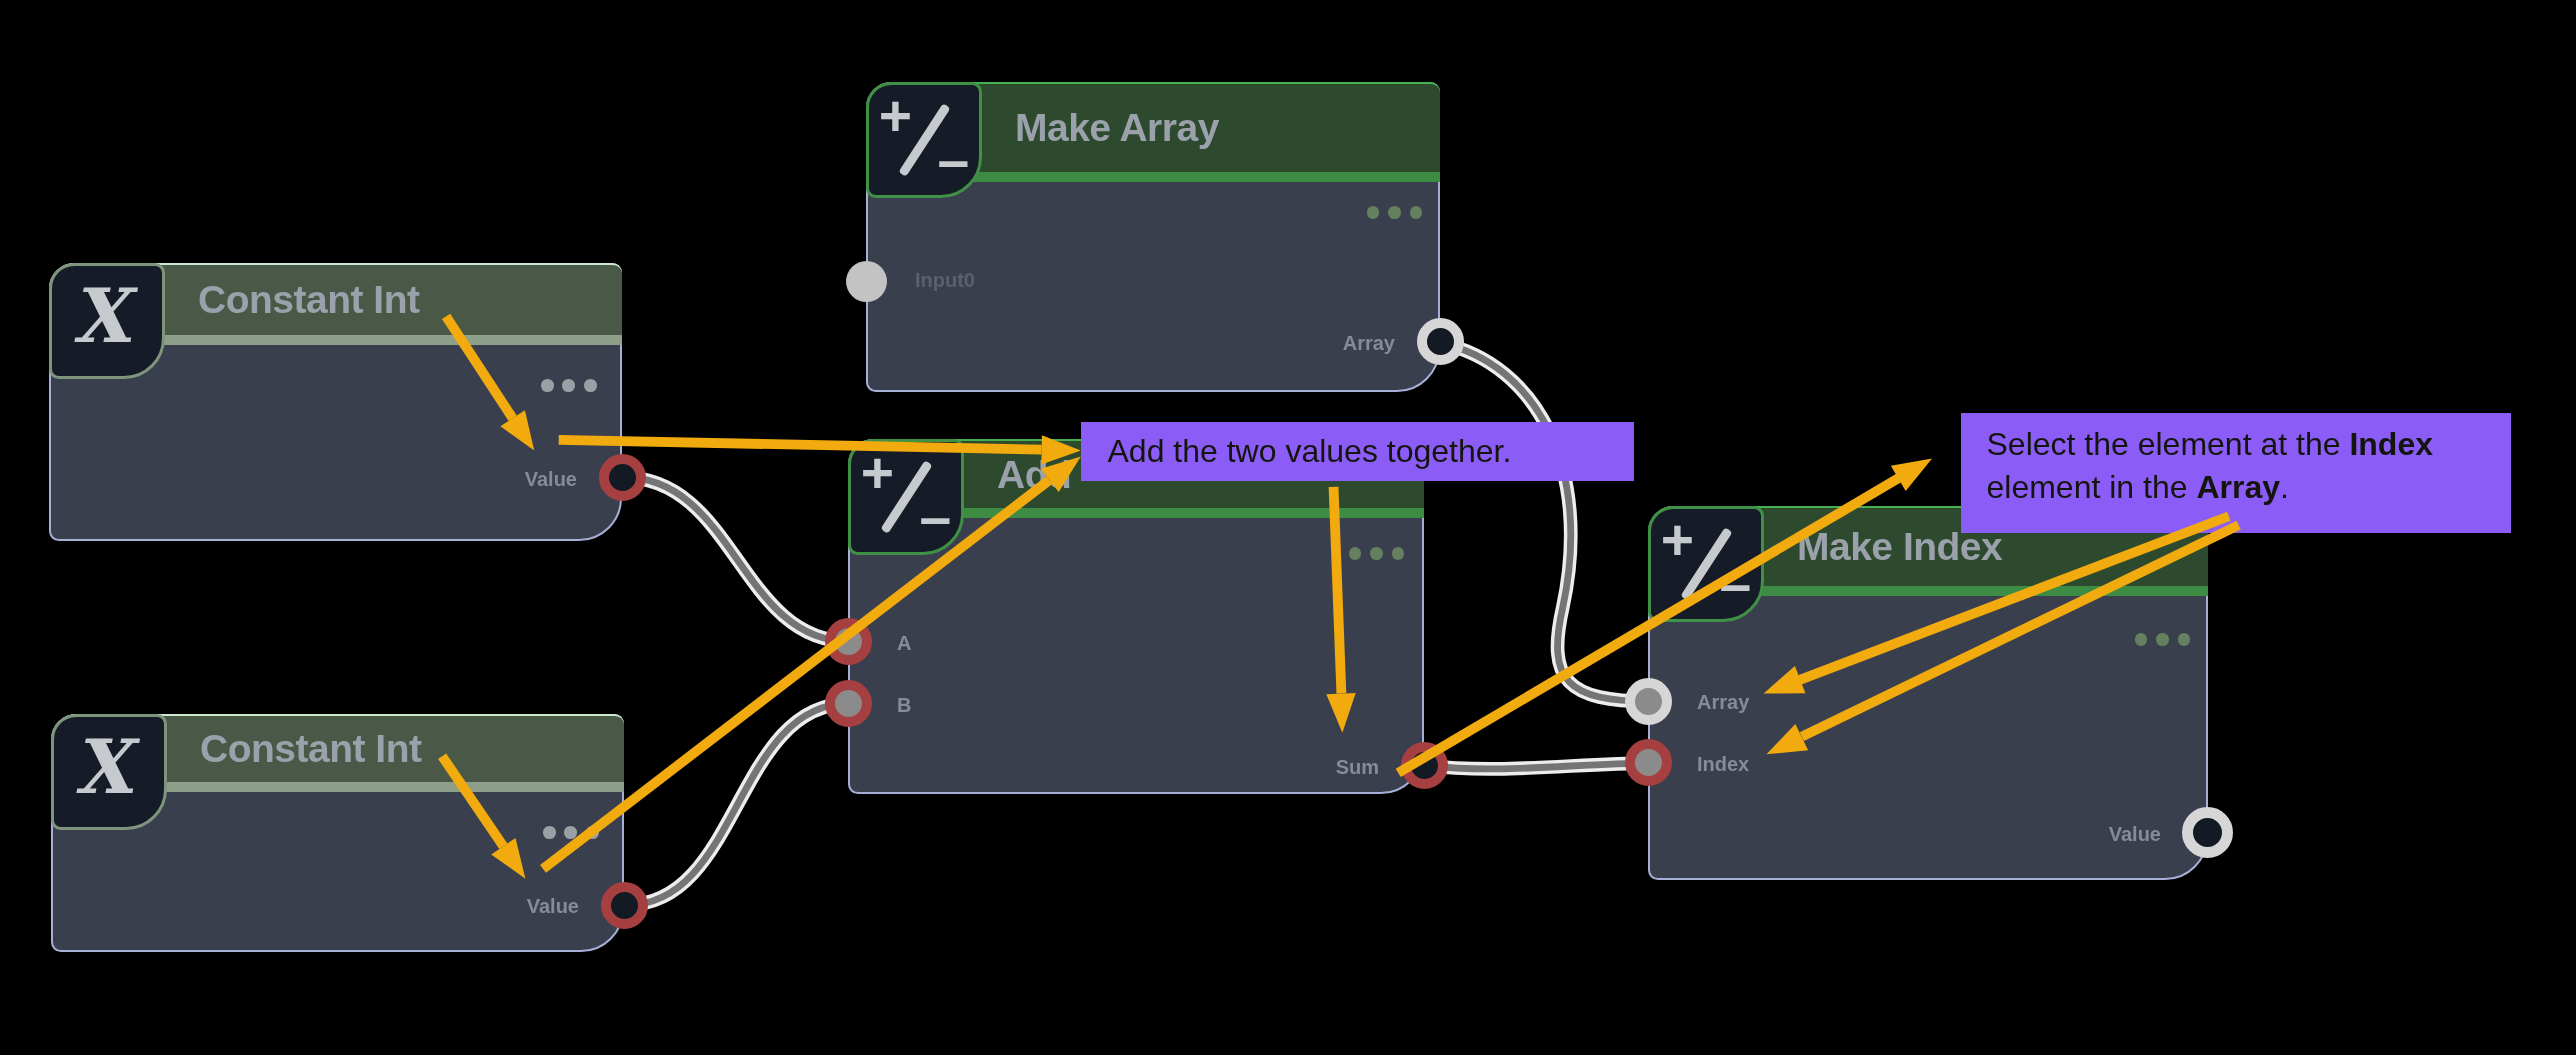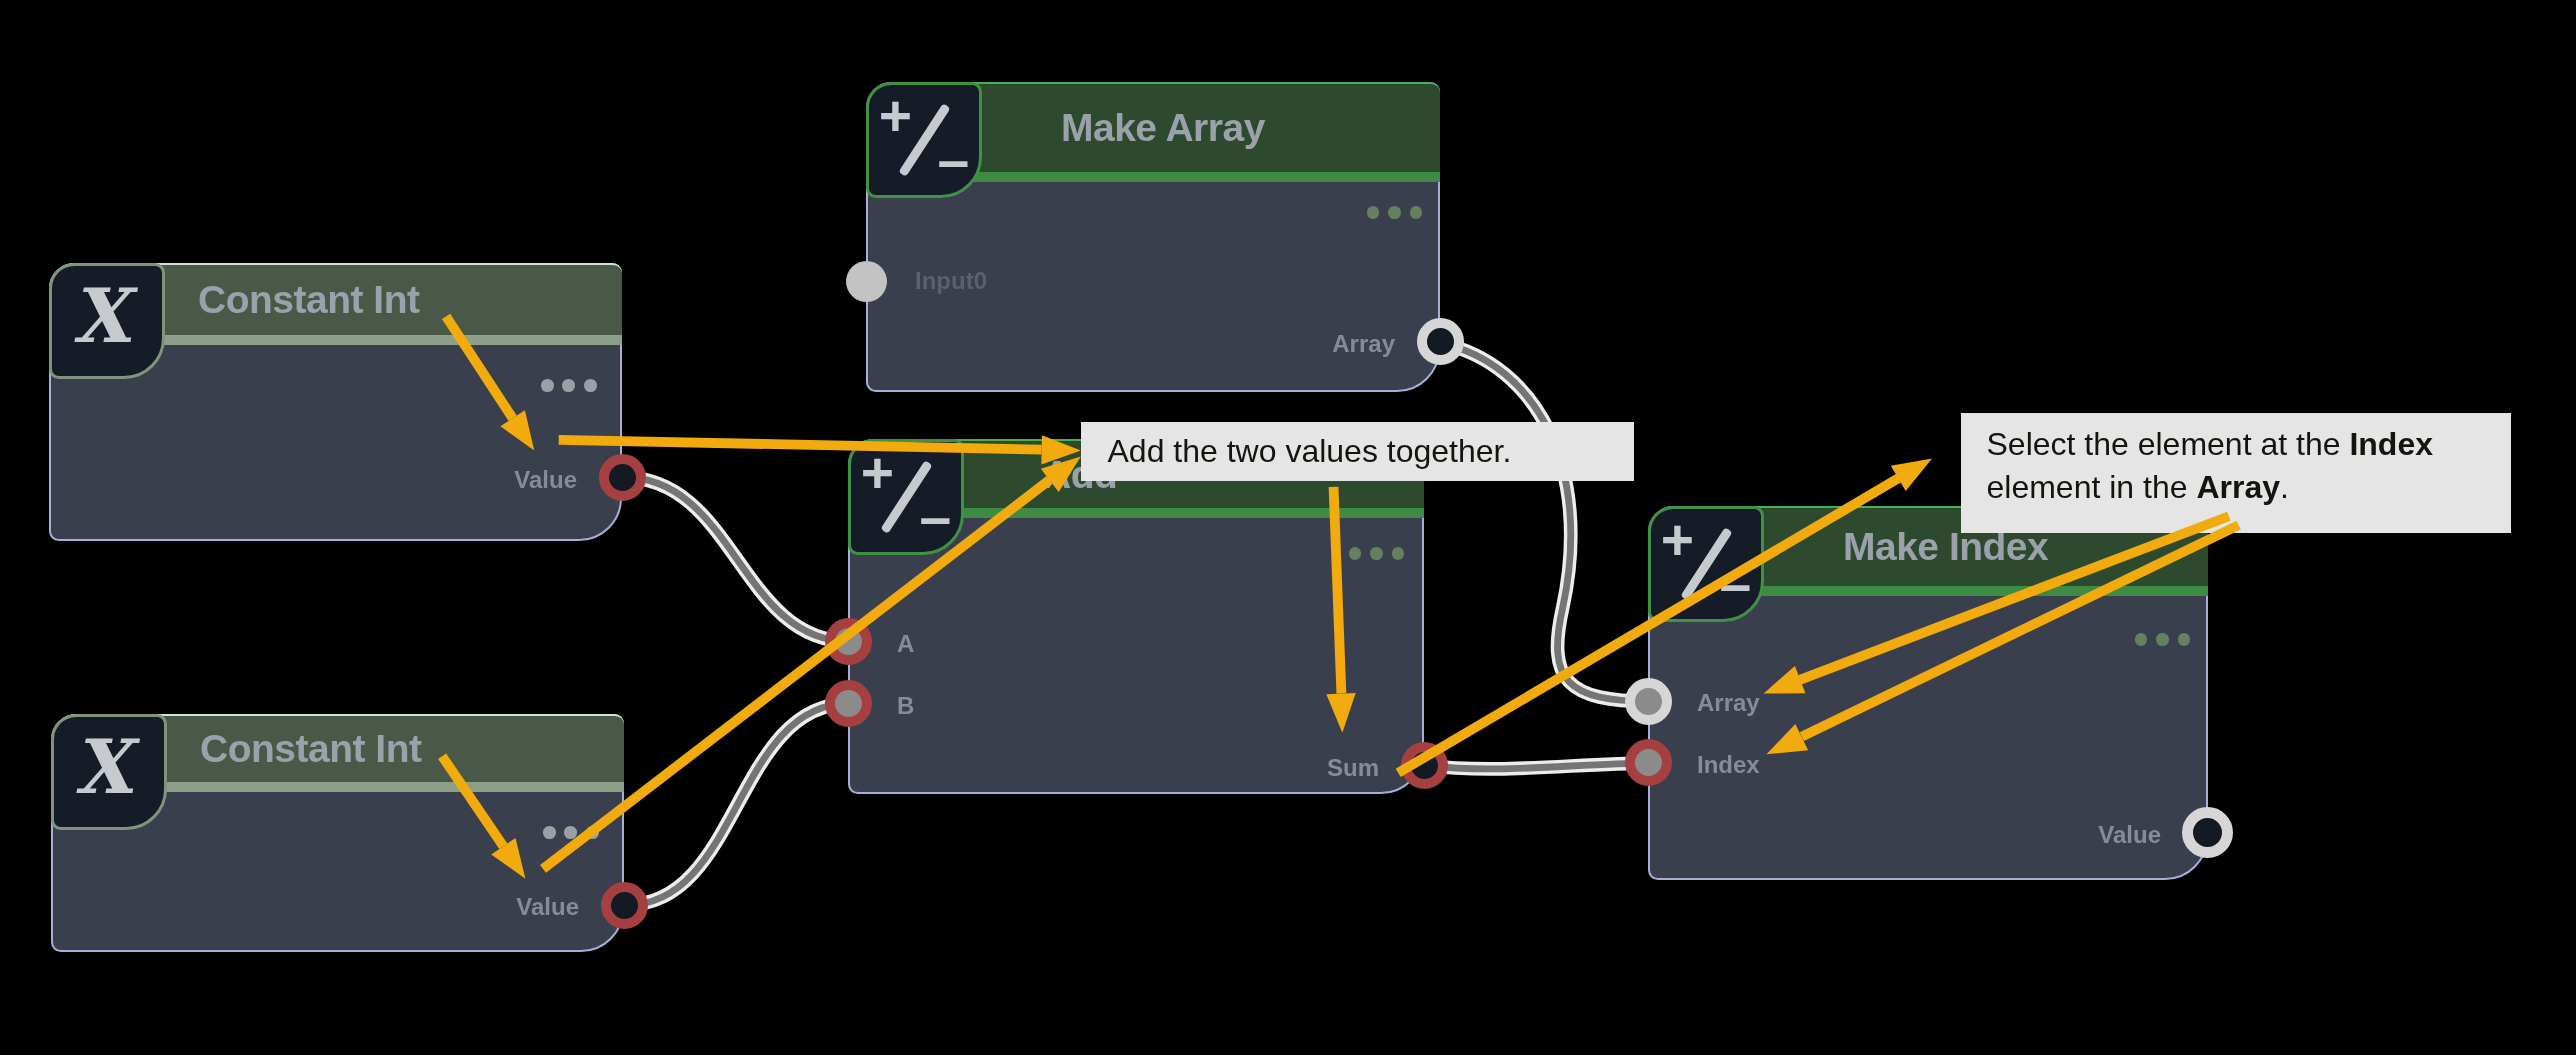--- a/index.html
+++ b/index.html
@@ -5,21 +5,21 @@
   html,body{margin:0;padding:0;background:#000;}
   #canvas{position:relative;width:2576px;height:1055px;background:#000;overflow:hidden;
           font-family:"Liberation Sans",sans-serif;}
 
   
   .node{position:absolute;background:#3a3f4d;border:2px solid #a7afd6;
         border-radius:25.5px 9.8px 43px 9.8px;box-sizing:border-box;}
   .hdr{position:absolute;left:-2px;right:-2px;top:-2px;display:flex;align-items:center;
        border-radius:25.5px 9.8px 0 0;box-sizing:border-box;}
   .hdr .strip{position:absolute;left:0;right:0;bottom:0;height:9.8px;}
-  .op  .hdr{background:#2d4a2f;border-top:2.9px solid #46b04e;margin-left:46px;}
+  .op  .hdr{background:#2d4a2f;border-top:2.9px solid #46b04e;}
   .op  .hdr .strip{background:#3e8c44;}
   .ci  .hdr{background:#4a5947;border-top:2.9px solid #c9e8cf;}
   .ci  .hdr .strip{background:#8d9f88;}
   .title{margin-left:149px;font-size:39px;font-weight:700;color:#9aa1ab;
          letter-spacing:-0.5px;padding-bottom:9.8px;white-space:nowrap;}
 
   .iconbox{position:absolute;left:-2px;top:-2px;width:116px;height:116px;background:#161c27;
            border-radius:25.5px 9.8px 41px 9.8px;z-index:1;box-sizing:border-box;}
   .op .iconbox{border:3.9px solid #3f9146;}
   .ci .iconbox{border:3.9px solid #7e947c;}
@@ -29,21 +29,21 @@
   .plus {position:absolute;left:9.8px;top:-2px;font-size:57px;font-weight:700;color:#c6c9cd;}
   .minus{position:absolute;right:9.8px;bottom:2px;font-size:57px;font-weight:700;color:#c6c9cd;}
   .slash{position:absolute;left:51px;top:13.7px;width:8.8px;height:82px;background:#c6c9cd;
          border-radius:3.9px;transform:rotate(33deg);}
 
   .dots{position:absolute;display:flex;gap:8.8px;}
   .dots i{width:12.7px;height:12.7px;border-radius:50%;}
   .op .dots i{background:#64805f;}
   .ci .dots i{background:#99a1a6;}
 
-  .plabel{position:absolute;font-size:24px;font-weight:700;color:#868c95;
+  .plabel{position:absolute;font-size:20px;font-weight:700;color:#868c95;
           line-height:35px;white-space:nowrap;}
   .plabel.dim{color:#5a616b;}
 
   .port{position:absolute;border-radius:50%;z-index:3;box-sizing:border-box;
         width:47px;height:47px;border:10.8px solid #a64040;}
   .port.red  {border-color:#a64040;}
   .port.white{border-color:#d6d6d6;}
   .port.dark {background:#141a24;}
   .port.gray {background:#8b8b8b;}
   .port.solid{width:41px;height:41px;border:none;background:#c3c3c3;}
@@ -51,21 +51,21 @@
 
   
   .layer{position:absolute;left:0;top:0;pointer-events:none;}
   #wires{z-index:2;}
   #arrows{z-index:5;}
   .wire-outline{fill:none;stroke:#ededed;stroke-width:14;stroke-linecap:round;}
   .wire-core{fill:none;stroke:#757575;stroke-width:7;stroke-linecap:round;}
   .arrow-line{stroke:#f2ab0e;stroke-width:10;}
   .arrow-head{fill:#f2ab0e;}
 
-  .ann{position:absolute;background:#e5e5e5;color:#15150f;font-size:32px;z-index:4;
+  .ann{position:absolute;background:#8b5cf6;color:#15150f;font-size:32px;z-index:4;
        box-sizing:border-box;line-height:43px;}
 </style>
 </head>
 <body>
 
 <div id="canvas">
 
   <div class="node ci" style="left:49px;top:263px;width:573px;height:278px;">
     <div class="hdr" style="height:82px;">
       <span class="title">Constant Int</span>

